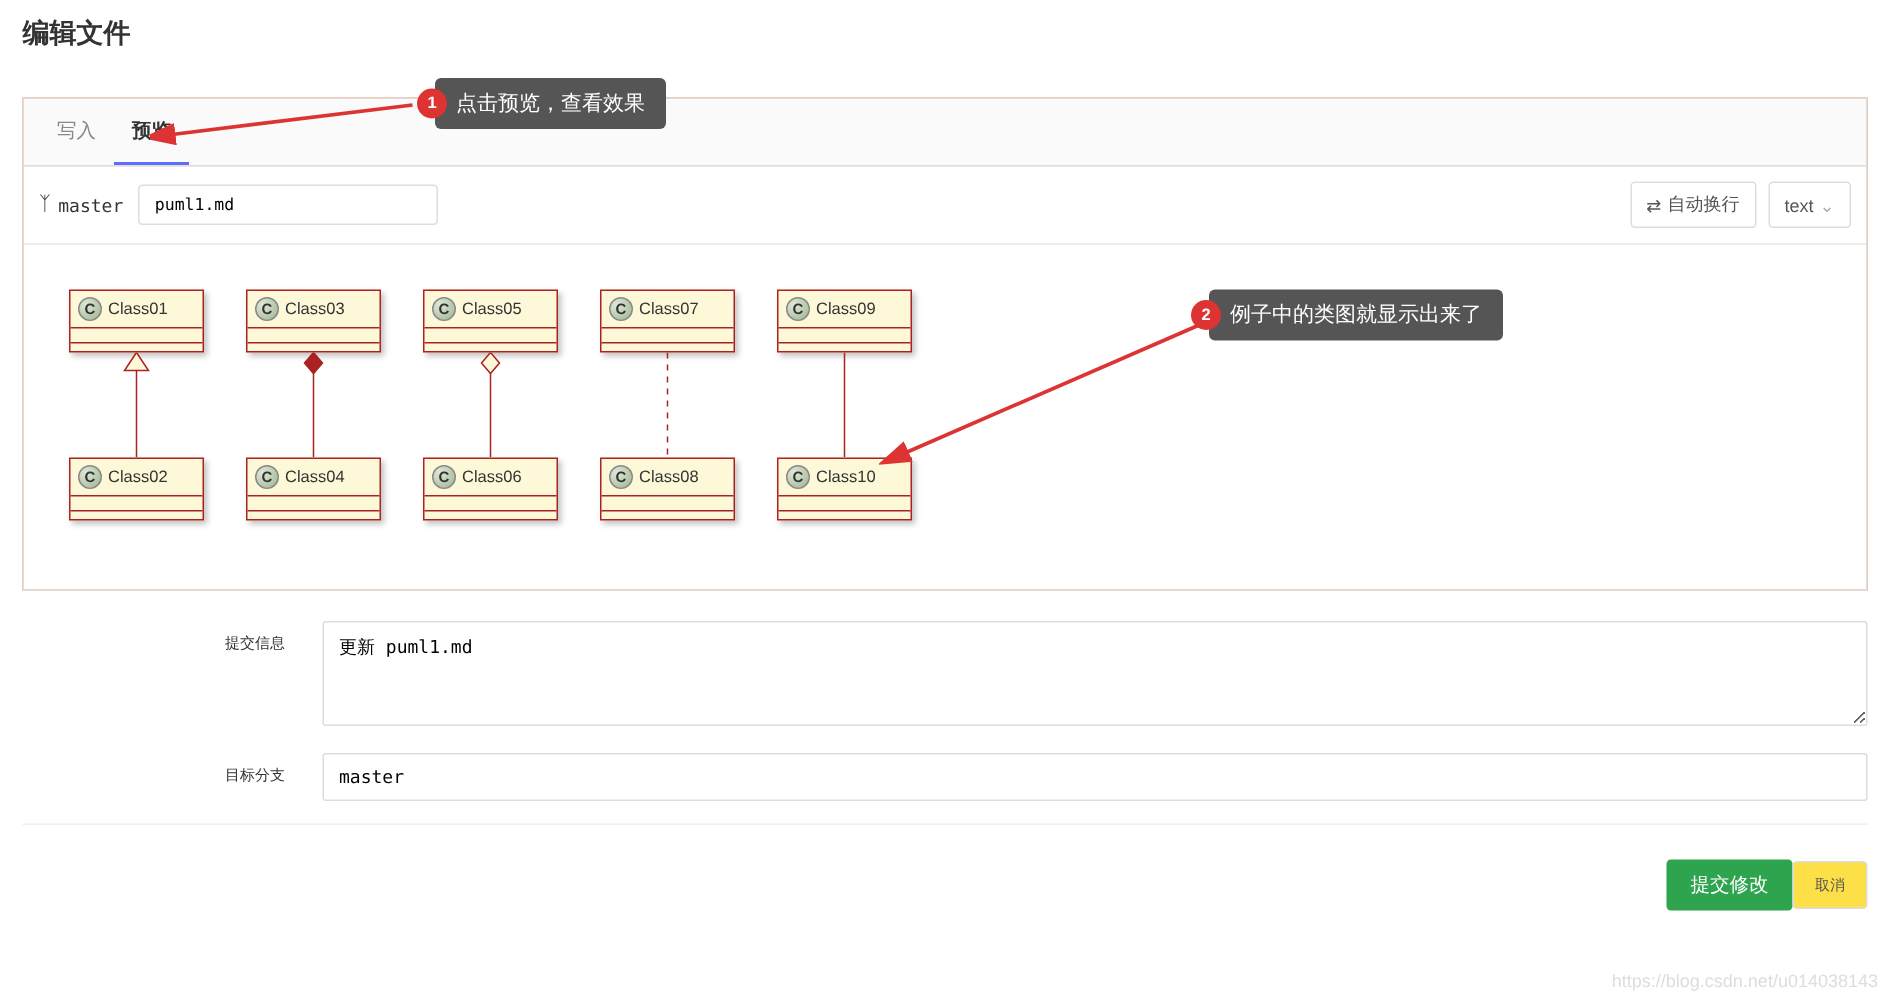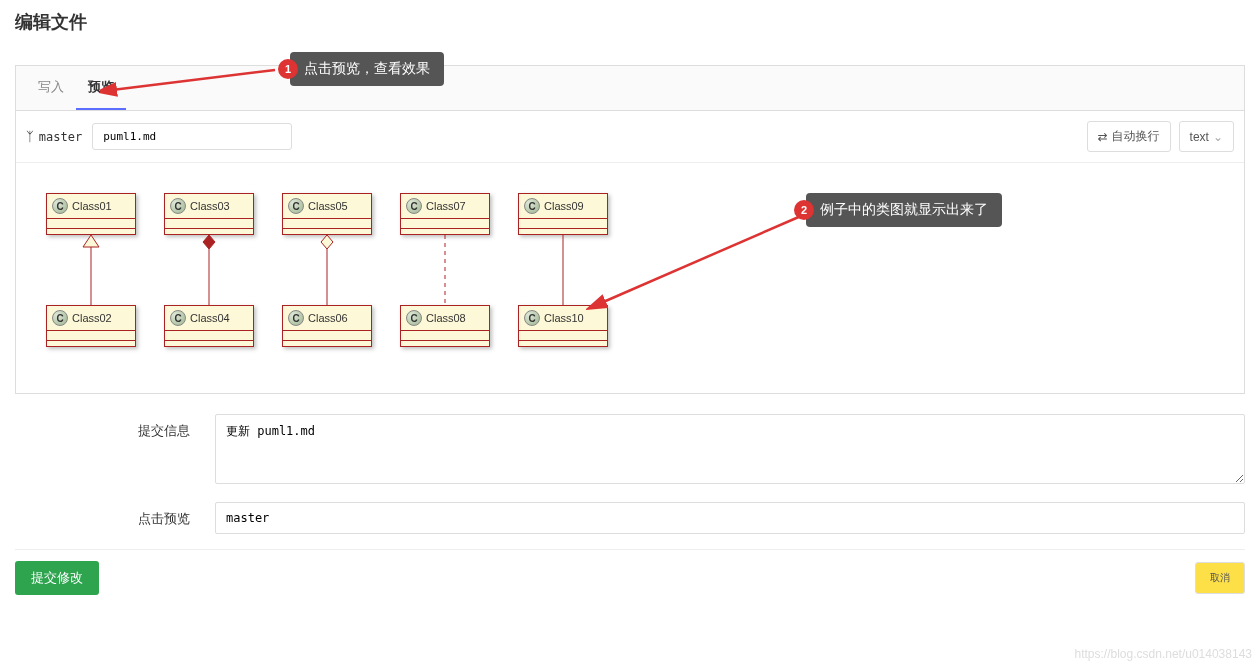--- a/index.html
+++ b/index.html
@@ -19,25 +19,25 @@
 .diagram-row { display: flex; gap: 28px; }
 .class-pair { display: flex; flex-direction: column; align-items: center; position: relative; }
 .class-box { border: 1px solid #a22; background: #fdf8d8; width: 90px; box-shadow: 2px 2px 4px rgba(0,0,0,0.25); }
 .class-head { display: flex; align-items: center; gap: 4px; padding: 4px 5px; border-bottom: 1px solid #a22; font-size: 11px; }
 .class-c { width: 16px; height: 16px; border-radius: 50%; border: 1px solid #888; background: radial-gradient(circle at 30% 30%, #dfe8d8, #9db58f); display: flex; align-items: center; justify-content: center; font-size: 10px; font-weight: bold; color: #333; }
 .class-body { height: 10px; border-bottom: 1px solid #a22; }
 .class-body2 { height: 5px; }
 .connector { height: 70px; width: 90px; }
 .form-section { margin-top: 20px; }
 .form-row { display: flex; margin-bottom: 15px; }
-.form-label { width: 200px; text-align: right; padding-right: 25px; padding-top: 8px; font-size: 13px; color: #333; }
+.form-label { width: 200px; text-align: right; padding-right: 25px; padding-top: 8px; font-size: 10px; color: #333; }
 .form-field { flex: 1; }
 .form-field textarea { width: 100%; border: 1px solid #ddd; padding: 8px 10px; font-family: Consolas, monospace; font-size: 12px; resize: vertical; height: 70px; border-radius: 2px; }
 .form-field input { width: 100%; border: 1px solid #ddd; padding: 8px 10px; font-family: Consolas, monospace; font-size: 12px; border-radius: 2px; }
-.footer { border-top: 1px solid #eee; padding-top: 11px; display: flex; justify-content: space-between; align-items: center; }
+.footer { border-top: 1px solid #eee; padding-top: 23px; display: flex; justify-content: flex-end; align-items: center; }
 .btn-primary { background: #2ea44f; color: #fff; border: none; padding: 8px 16px; font-size: 13px; border-radius: 3px; cursor: pointer; }
 .btn-cancel { border: 1px solid #ddd; background: #fde047; padding: 8px 14px; font-size: 10px; border-radius: 3px; cursor: pointer; color: #555; }
 .callout { position: absolute; background: #555; color: #fff; padding: 8px 14px; border-radius: 4px; font-size: 14px; display: flex; align-items: center; gap: 8px; }
 .callout-badge { position: absolute; left: -12px; top: 50%; transform: translateY(-50%); width: 20px; height: 20px; border-radius: 50%; background: #d33; color: #fff; font-size: 11px; display: flex; align-items: center; justify-content: center; font-weight: bold; }
 .arrow-svg { position: absolute; pointer-events: none; }
 .watermark { position: absolute; bottom: 4px; right: 8px; color: #ddd; font-size: 12px; }
 </style>
 </head>
 <body>
 
@@ -206,21 +206,21 @@
     </defs>
   <line x1="175" y1="8" x2="12" y2="28" stroke="#d33" stroke-width="2.5" marker-end="url(#ah1)"></line>
 </svg>
 
 <div class="form-section">
   <div class="form-row">
     <div class="form-label">提交信息</div>
     <div class="form-field"><textarea id="commit-ta" style="">更新 puml1.md</textarea></div>
   </div>
   <div class="form-row">
-    <div class="form-label">点击预览</div>
+    <div class="form-label">目标分支</div>
     <div class="form-field"><input value="master" style=""></div>
   </div>
 </div>
 
 <div class="footer">
   <button class="btn-primary">提交修改</button>
   <button class="btn-cancel">取消</button>
 </div>
 
 <div class="watermark">https://blog.csdn.net/u014038143</div>

